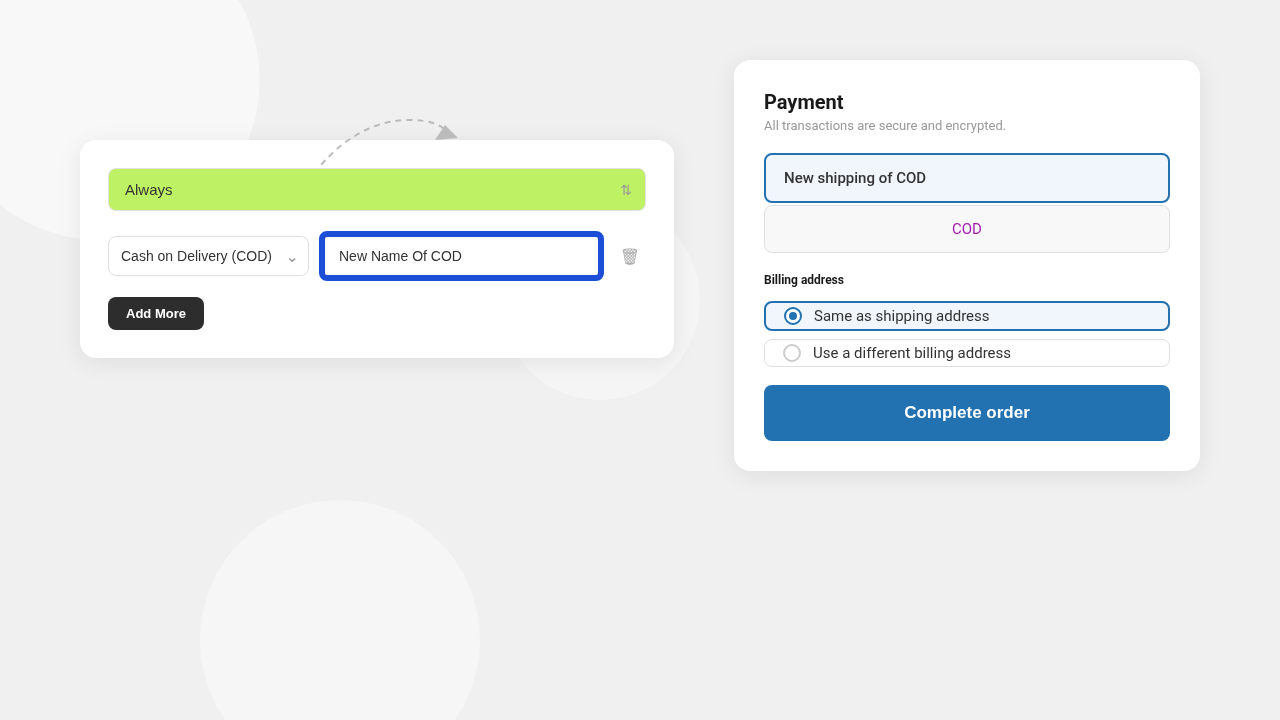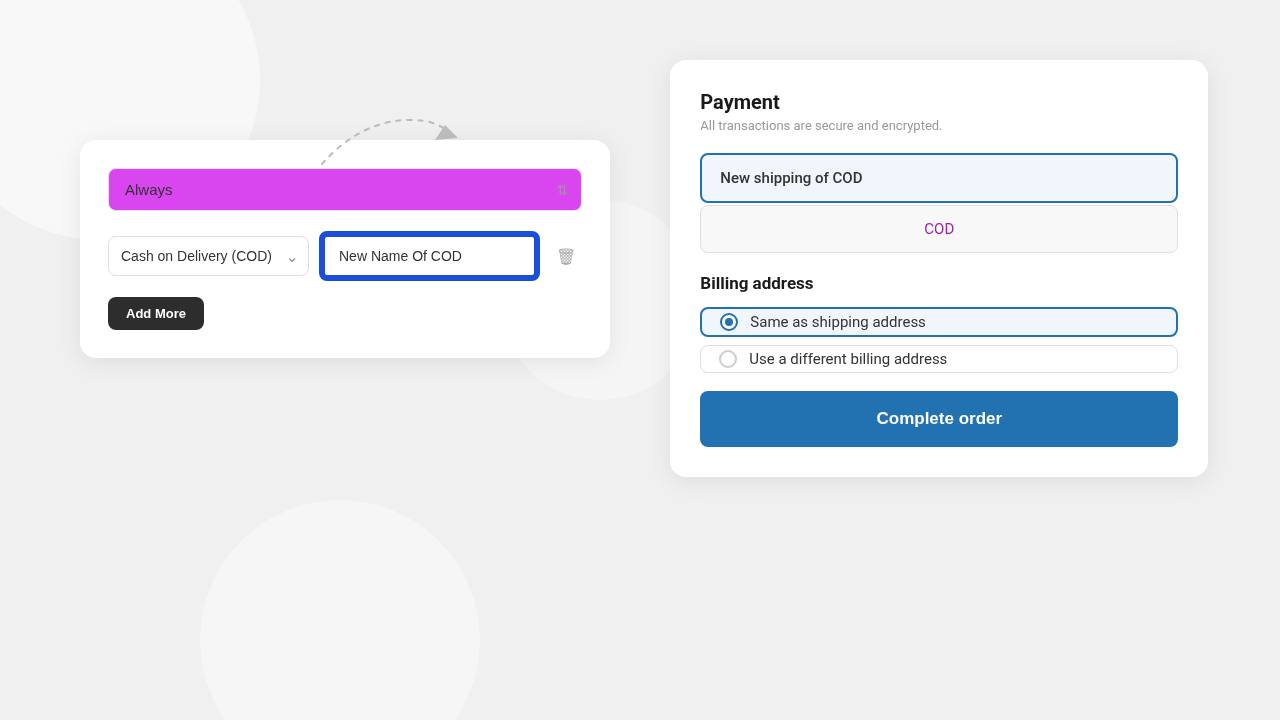--- a/index.html
+++ b/index.html
@@ -100,21 +100,21 @@
       margin-bottom: 20px;
     }
 
     .condition-select {
       width: 100%;
       padding: 12px 16px;
       border: 1px solid #e0e0e0;
       border-radius: 8px;
       font-size: 15px;
       color: #333;
-      background: #d946ef;
+      background: #bef264;
       appearance: none;
       cursor: pointer;
       outline: none;
     }
 
     .condition-select-wrapper::after {
       content: '⇅';
       position: absolute;
       right: 14px;
       top: 50%;
@@ -188,21 +188,21 @@
       border: none;
       border-radius: 8px;
       padding: 9px 18px;
       font-size: 13px;
       font-weight: 600;
       cursor: pointer;
     }
 
     
     .right-panel {
-      width: 538px;
+      width: 466px;
       flex-shrink: 0;
     }
 
     .payment-card {
       background: #fff;
       border-radius: 16px;
       padding: 30px;
       box-shadow: 0 4px 24px rgba(0,0,0,0.08);
     }
 
@@ -235,21 +235,21 @@
       border-radius: 8px;
       padding: 14px 18px;
       margin-bottom: 20px;
       background: #f8f8f8;
       font-size: 15px;
       color: #a21caf;
       text-align: center;
     }
 
     .billing-section-title {
-      font-size: 17px;
+      font-size: 12px;
       font-weight: 700;
       color: #1a1a1a;
       margin-bottom: 14px;
     }
 
     .billing-option {
       display: flex;
       align-items: center;
       gap: 12px;
       padding: 4px 18px;

